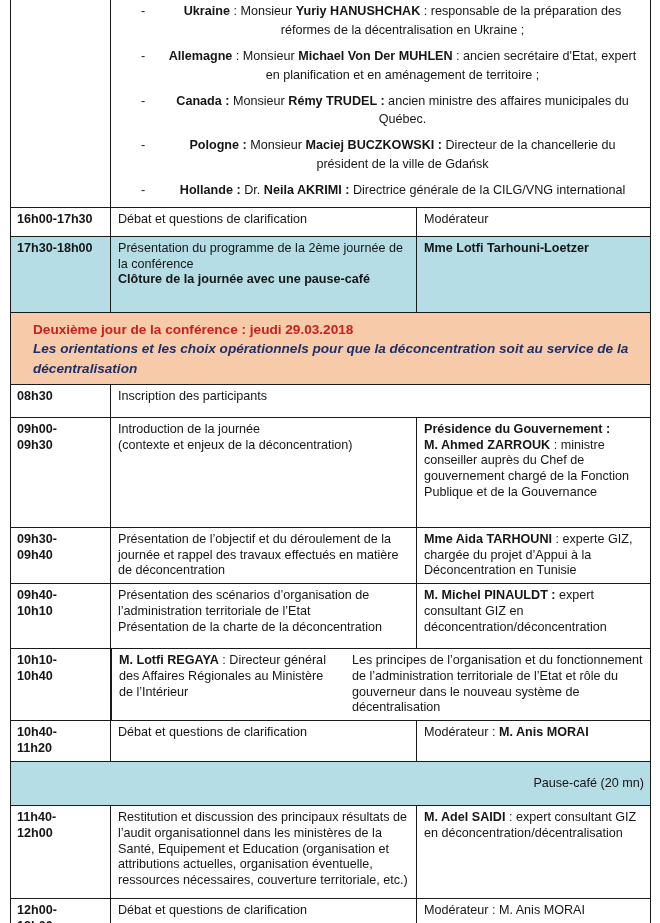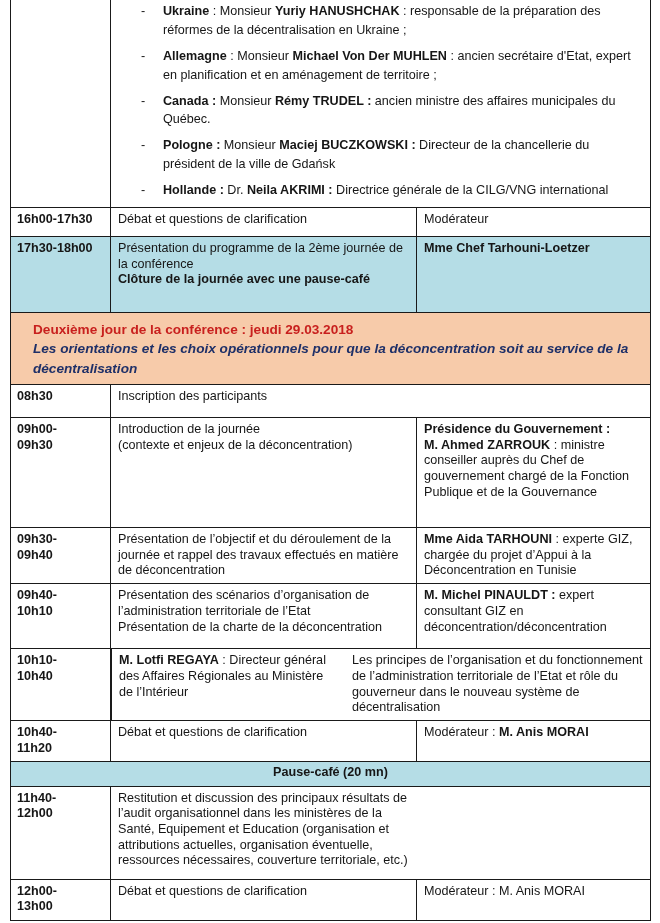--- a/index.html
+++ b/index.html
@@ -25,28 +25,28 @@
   .c-act{width:305px;flex:0 0 305px;}
   .c-act.merged{width:auto;flex:1 1 auto;}
   .c-who{flex:1 1 auto;border-left:1px solid var(--border,#1a1a1a);}
   .tl{display:block;}
   b{font-weight:bold;}
   .para{margin:0 0 0 0;}
   
   .bullets{padding:2px 4px 0 0;}
   .bullet-item{display:flex;margin:0 0 7px 0;line-height:1.5;}
   .bullet-dash{flex:0 0 22px;margin-left:30px;text-align:left;}
-  .bullet-text{flex:1 1 auto;padding-right:4px;}
+  .bullet-text{flex:1 1 auto;padding-right:4px;text-align:center;}
   
   .banner{background:var(--banner-bg,#f7cbaa);}
   .banner-inner{padding:7px 14px 6px 10px;font-size:13.6px;font-weight:bold;line-height:1.42;margin-left:12px;}
   .banner-title{color:var(--banner-title,#c8201e);}
   .banner-subtitle{color:var(--banner-subtitle,#1f3068);font-style:italic;}
   
-  .pause-cell{flex:1 1 auto;text-align:center;padding:3px 6px;font-weight:bold;}
+  .pause-cell{flex:1 1 auto;text-align:right;padding:14px 6px;}
 </style>
 </head>
 <body>
 
 <div class="doc">
   <div class="tbl">
 
     <div class="row first" style="min-height:206px">
       <div class="c c-time"></div>
       <div class="c c-act merged bullets">
@@ -88,21 +88,21 @@
     </div>
 
     <div class="row hl" style="min-height:76px">
       <div class="c c-time">
           <span class="tl">17h30-18h00</span>
         </div>
       <div class="c c-act">
         <div class="para">Présentation du programme de la 2ème journée de la conférence</div>
         <div class="para" style="font-weight:bold">Clôture de la journée avec une pause-café</div>
       </div>
-      <div class="c c-who" style="font-weight:bold"><span>Mme Chef Tarhouni-Loetzer</span></div>
+      <div class="c c-who" style="font-weight:bold"><span>Mme Lotfi Tarhouni-Loetzer</span></div>
     </div>
 
     <div class="row banner" style="min-height:68px">
       <div class="banner-inner">
         <div class="banner-title">Deuxième jour de la conférence : jeudi 29.03.2018</div>
         <div class="banner-subtitle">Les orientations et les choix opérationnels pour que la déconcentration soit au service de la décentralisation</div>
       </div>
     </div>
 
     <div class="row" style="min-height:33px">
@@ -169,20 +169,21 @@
     <div class="row hl" style="min-height:25px">
       <div class="pause-cell">Pause-café (20 mn)</div>
     </div>
 
     <div class="row" style="min-height:93px">
       <div class="c c-time">
         <span class="tl">11h40-</span>
         <span class="tl">12h00</span>
       </div>
       <div class="c c-act"><span>Restitution et discussion des principaux résultats de l’audit organisationnel dans les ministères de la Santé, Equipement et Education (organisation et attributions actuelles, organisation éventuelle, ressources nécessaires, couverture territoriale, etc.)</span></div>
+      <div class="c c-who"><b>M. Adel SAIDI</b><span> : expert consultant GIZ en déconcentration/décentralisation</span></div>
     </div>
 
     <div class="row" style="min-height:41px">
       <div class="c c-time">
         <span class="tl">12h00-</span>
         <span class="tl">13h00</span>
       </div>
       <div class="c c-act"><span>Débat et questions de clarification</span></div>
       <div class="c c-who"><span>Modérateur : M. Anis MORAI</span></div>
     </div>

